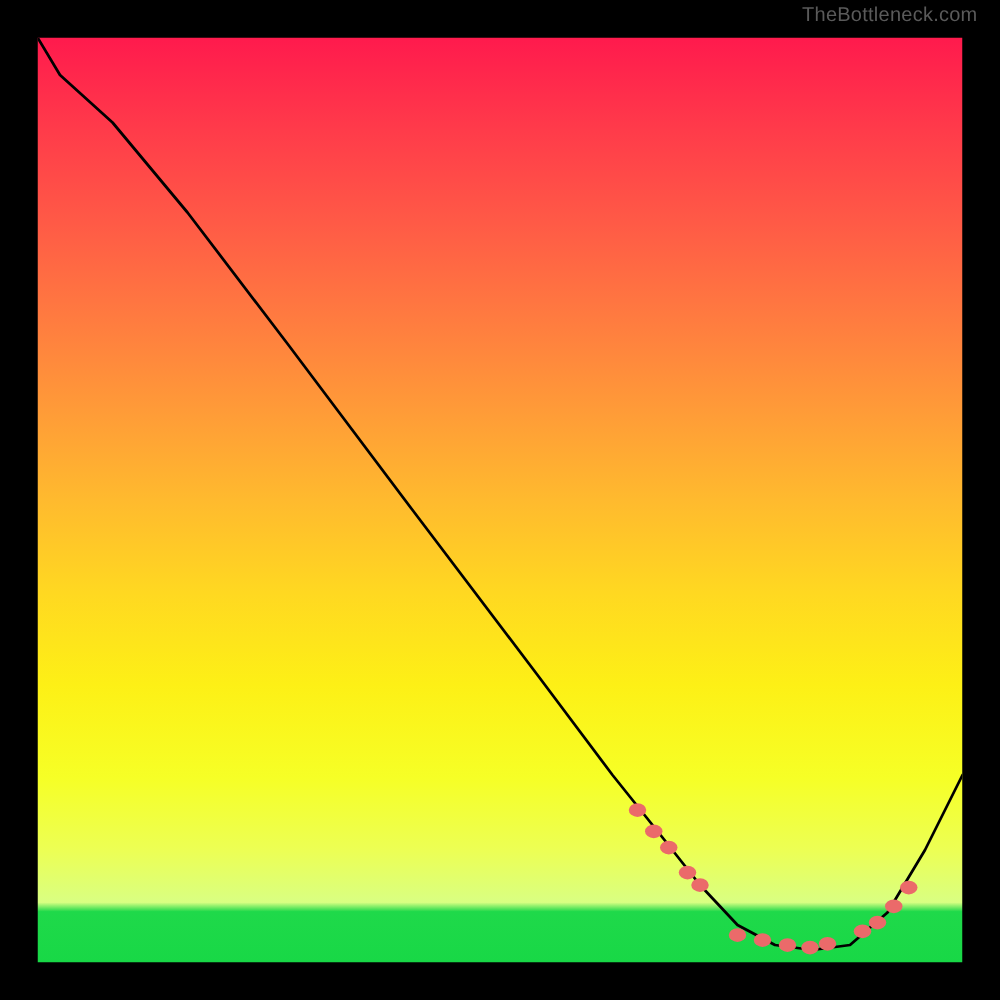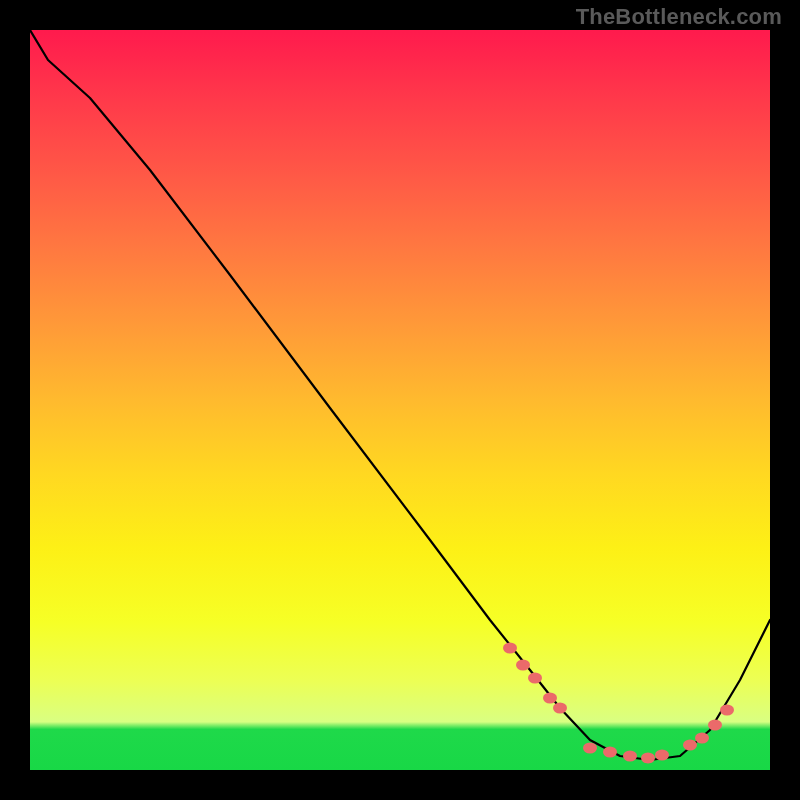--- a/index.html
+++ b/index.html
@@ -15,22 +15,22 @@
     position: relative;
     width: 800px;
     height: 800px;
     background: #000;
   }
   .watermark {
     position: absolute;
     top: 4px;
     right: 18px;
     color: #5a5a5a;
-    font-size: 22px;
-    font-weight: 700;
+    font-size: 16px;
+    font-weight: 400;
     letter-spacing: 0.2px;
     user-select: none;
   }
   .plot-area {
     position: absolute;
     left: 30px;
     top: 30px;
     width: 740px;
     height: 740px;
     overflow: hidden;

